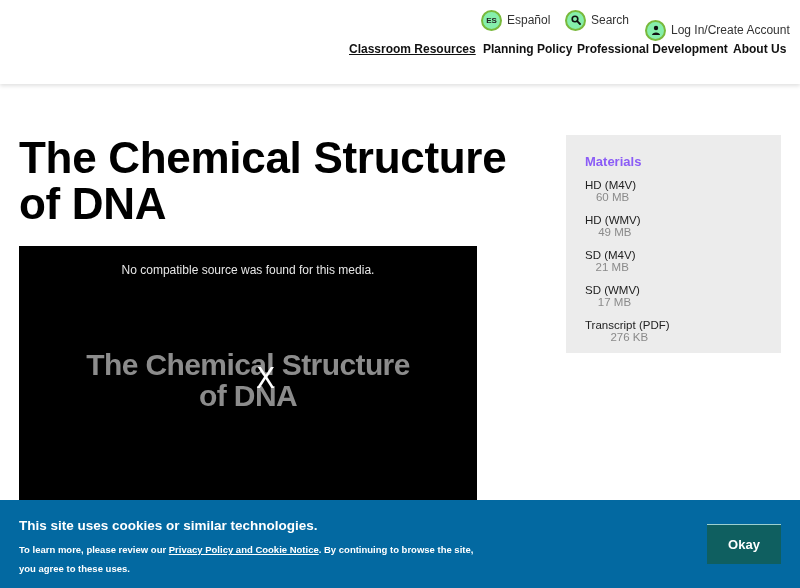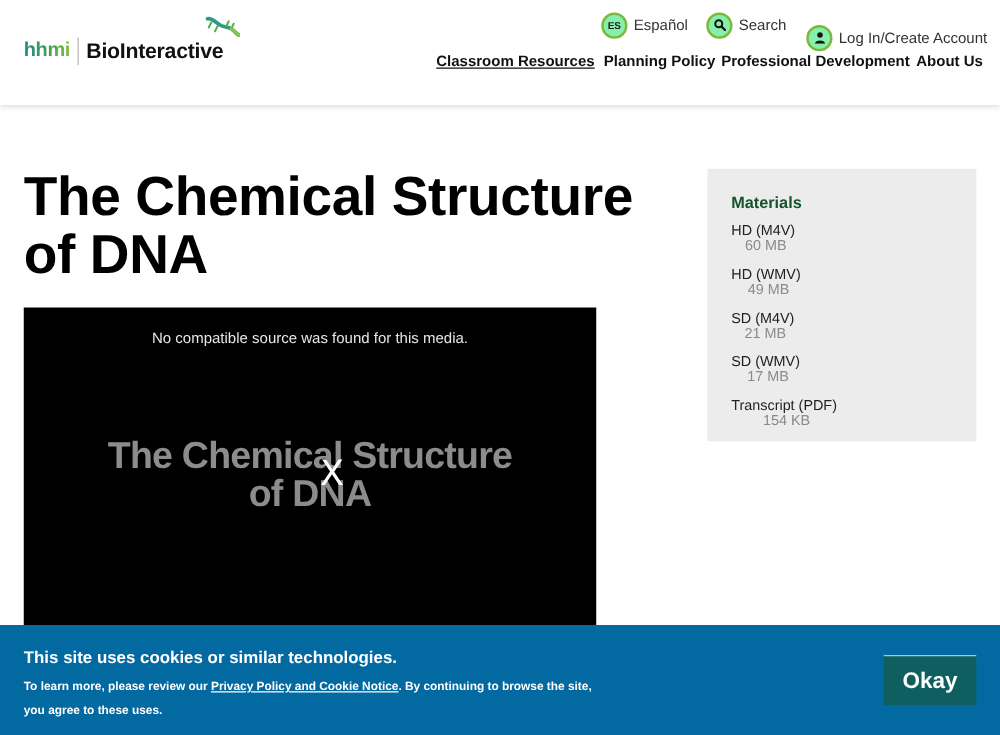--- a/index.html
+++ b/index.html
@@ -13,44 +13,34 @@
   .util { position: absolute; top: 9px; height: 22px; display: flex; align-items: center; font-size: 12px; color: #333; }
   .util .circle { width: 21px; height: 21px; border: 2px solid #79b93c; border-radius: 50%; display: flex; align-items: center; justify-content: center; margin-right: 5px; background: #86efac; }
   .util .es { font-size: 8px; font-weight: bold; color: #222; }
   .nav { position: absolute; top: 42px; font-size: 12px; font-weight: bold; color: #111; }
   .title { position: absolute; left: 19px; top: 135px; width: 520px; font-size: 44px; font-weight: bold; line-height: 46px; letter-spacing: -0.3px; color: #000; }
   .video { position: absolute; left: 19px; top: 246px; width: 458px; height: 260px; background: #000; }
   .video-msg { position: absolute; left: 0; top: 17px; width: 100%; text-align: center; color: #e6e6e6; font-size: 12px; }
   .video-poster { position: absolute; left: 0; top: 103px; width: 100%; text-align: center; color: #8c8c8c; font-weight: bold; font-size: 30px; line-height: 31px; letter-spacing: -0.6px; }
   .video-close { position: absolute; left: 237px; top: 119px; color: #fff; font-size: 28px; line-height: 28px; font-family: "DejaVu Sans", sans-serif; }
   .materials { position: absolute; left: 566px; top: 135px; width: 215px; height: 218px; background: #ececec; }
-  .materials h3 { position: absolute; left: 19px; top: 19px; font-size: 13px; font-weight: bold; color: #14532d; }
+  .materials h3 { position: absolute; left: 19px; top: 19px; font-size: 13px; font-weight: bold; color: #8b5cf6; }
   .mat-item { position: absolute; left: 19px; display: flex; align-items: center; font-size: 11.5px; color: #222; height: 16px; flex-direction: column; }
   .mat-item .dl { width: 12px; height: 14px; margin-right: 7px; position: relative; }
   .mat-item .size { color: #8a8a8a; margin-left: 4px; }
   .cookie { position: absolute; left: 0; top: 500px; width: 800px; height: 88px; background: #0369a1; z-index: 5; color: #fff; }
   .cookie h4 { position: absolute; left: 19px; top: 18px; font-size: 13.5px; font-weight: bold; }
   .cookie p { position: absolute; left: 19px; top: 40px; width: 470px; font-size: 9.5px; font-weight: bold; line-height: 19px; }
   .cookie a { color: #fff; text-decoration: underline; }
-  .okay { position: absolute; left: 707px; top: 24px; width: 74px; height: 40px; background: #0f5f60; border-top: 1px solid #9ccfcf; color: #fff; font-weight: bold; font-size: 18px; display: flex; align-items: center; justify-content: center; cursor: pointer; }
+  .okay { position: absolute; left: 707px; top: 24px; width: 74px; height: 40px; background: #0f5f60; border-top: 1px solid #9ccfcf; color: #fff; font-weight: bold; font-size: 13px; display: flex; align-items: center; justify-content: center; cursor: pointer; }
 </style>
 </head>
 <body>
 
 <div class="header">
-  <div class="logo">
-    <span class="logo-hhmi">hhmi</span>
-    <span class="logo-sep"></span>
-    <span class="logo-bio">BioInteractive</span>
-    <svg class="lizard" viewBox="0 0 28 20">
-      <path d="M2 3 C6 2, 8 6, 12 8 C15 10, 18 9, 21 11 C24 13, 25 15, 27 16" stroke="#2f9a86" stroke-width="3" fill="none" stroke-linecap="round"></path>
-      <path d="M5 6 L3 10 M10 9 L8 13 M17 9 L19 5 M21 11 L23 7" stroke="#5aae4a" stroke-width="1.6" stroke-linecap="round"></path>
-      <path d="M21 11 C24 13, 25 15, 27 16" stroke="#8cc63f" stroke-width="2.5" fill="none" stroke-linecap="round"></path>
-    </svg>
-  </div>
 
   <div class="util" style="left:481px;">
     <span class="circle">
         <span class="es">ES</span>
       </span>
     <span>Español</span>
   </div>
   <div class="util" style="left:565px;">
     <span class="circle">
       <svg width="10" height="10" viewBox="0 0 10 10">
@@ -129,21 +119,21 @@
     <span>SD (WMV)</span>
     <span class="size">17 MB</span>
   </div>
   <div class="mat-item" style="top:184px;">
     <svg class="dl" viewBox="0 0 12 14">
         <rect x="4" y="0" width="4" height="5" fill="#1b8185"></rect>
         <polygon points="0,5 12,5 6,11" fill="#1b8185"></polygon>
         <rect x="0" y="12.5" width="12" height="1.5" fill="#1b8185"></rect>
       </svg>
     <span>Transcript (PDF)</span>
-    <span class="size">154 KB</span>
+    <span class="size">276 KB</span>
   </div>
 </div>
 
 <div class="cookie">
   <h4>This site uses cookies or similar technologies.</h4>
   <p>
     <span>To learn more, please review our </span><a>Privacy Policy and Cookie Notice</a><span>. By continuing to browse the site, you agree to these uses.</span>
   </p>
   <div class="okay">Okay</div>
 </div>

